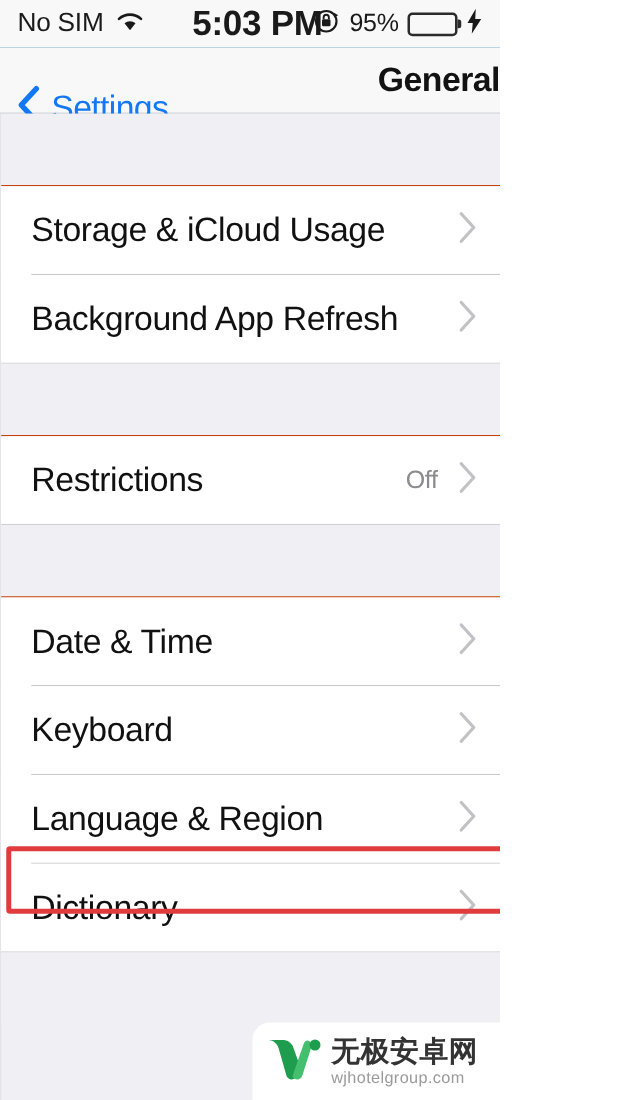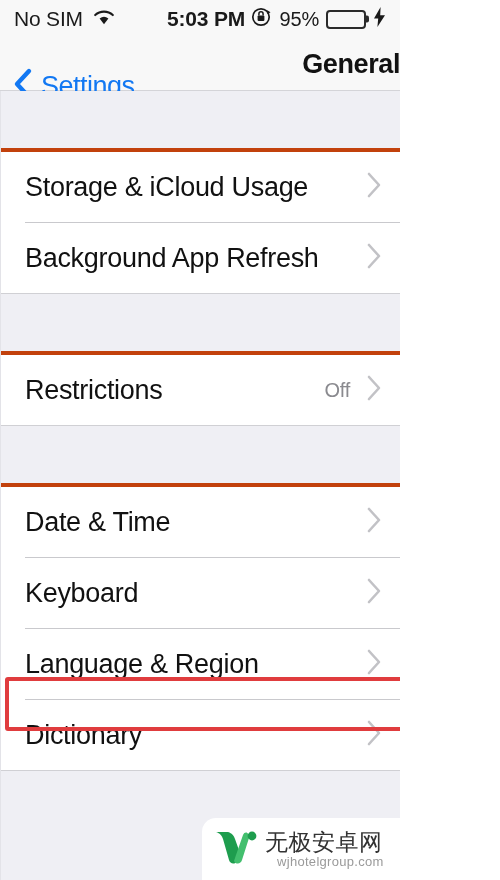--- a/index.html
+++ b/index.html
@@ -25,21 +25,21 @@
     background:#f8f8f8;
     display:flex;
     align-items:center;
     padding:0 14px;
   }
   .sb-left { display:flex; align-items:center; gap:9px; }
   .sb-carrier { font-size:21px; color:#1a1a1a; letter-spacing:-0.2px; }
   .sb-center {
     position:absolute; left:12px; right:0;
     text-align:center;
-    font-size:21px; font-weight:bold; color:#1a1a1a;
+    font-size:28px; font-weight:bold; color:#1a1a1a;
     letter-spacing:-0.2px;
     pointer-events:none;
   }
   .sb-right {
     margin-left:auto;
     display:flex; align-items:center; gap:7px;
     position:relative; z-index:2;justify-content:flex-end;
   }
   .sb-pct { font-size:20px; color:#1a1a1a; letter-spacing:-0.2px; }
 
@@ -102,21 +102,21 @@
 
   
   .list {
     position:relative;
     background:#efeff4;
     height:789px;
     border-left:1px solid #e3e3e8;
   }
 
   .group { background:#ffffff; }
-  .group.top-line  { border-top:4px solid #c2410c; }
+  .group.top-line  { border-top:1px solid #c2410c; }
   .group.bot-line  { border-bottom:1px solid #d0d0d4; }
 
   .row {
     position:relative;
     height:70px;
     display:flex;
     align-items:center;
     padding:0 16px 0 24px;
     background:#ffffff;
     cursor:pointer;
@@ -173,27 +173,27 @@
     z-index:6;
   }
   .wm-logo { flex-shrink:0; display:block; }
   .wm-text { display:flex; flex-direction:column; justify-content:center; gap:1px; }
   .wm-cn {
     font-size:23px;
     color:#333333;
     letter-spacing:0.5px;
     line-height:1;
     font-family:"DejaVu Sans", sans-serif;
+    font-weight:bold;
   }
   .wm-url {
     font-size:13px;
     color:#9a9a9a;
     letter-spacing:0.3px;
     line-height:1;
-    margin-left:12px;
   }
 </style>
 </head>
 <body>
 
 <div class="phone">
 
   <div class="statusbar">
     <div class="sb-left">
       <span class="sb-carrier">No SIM</span>

